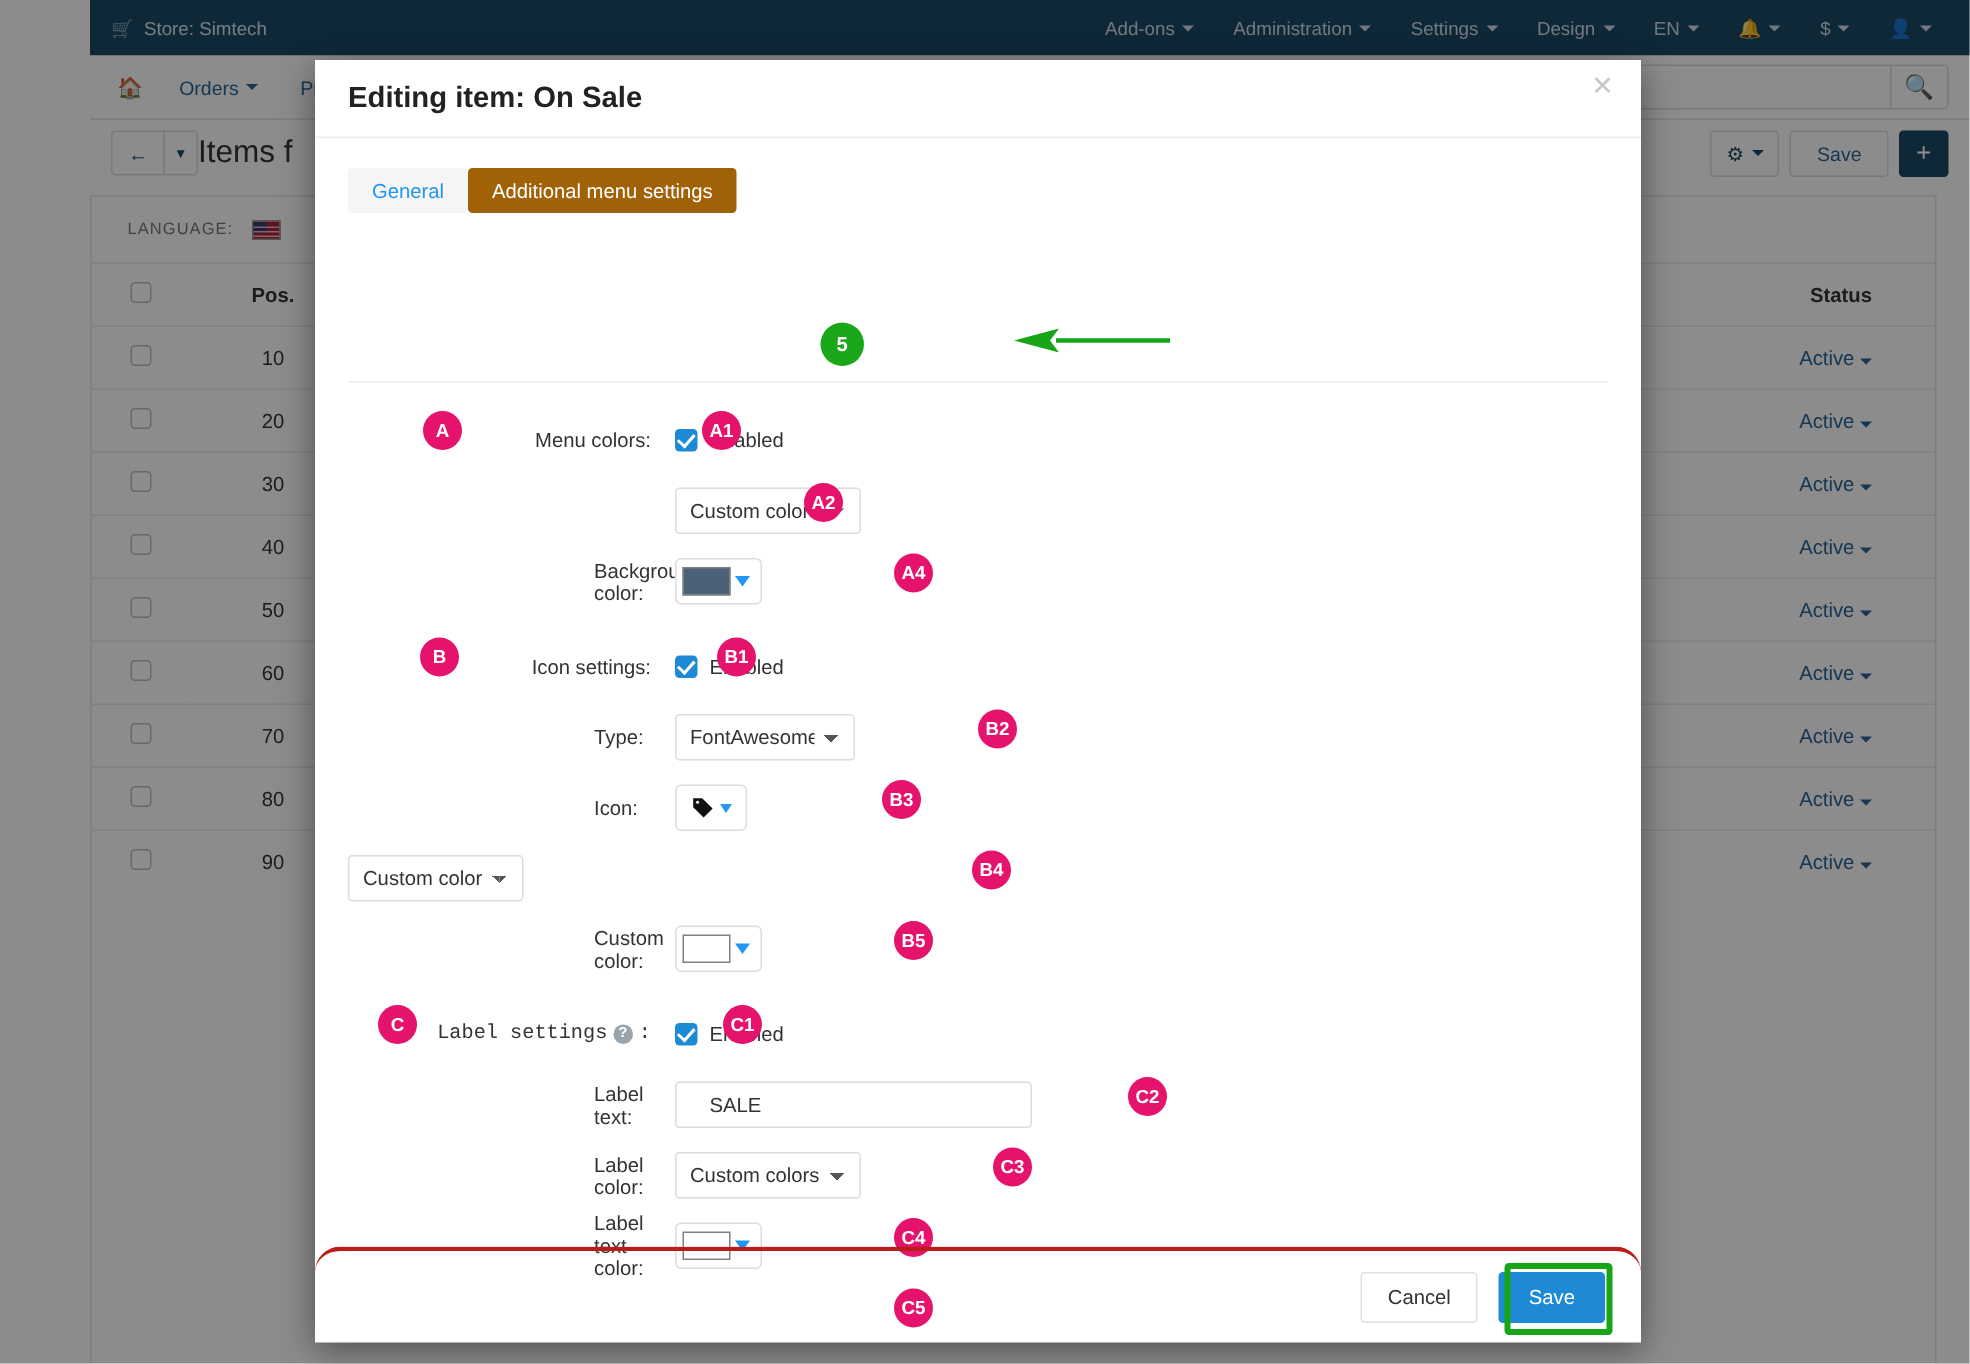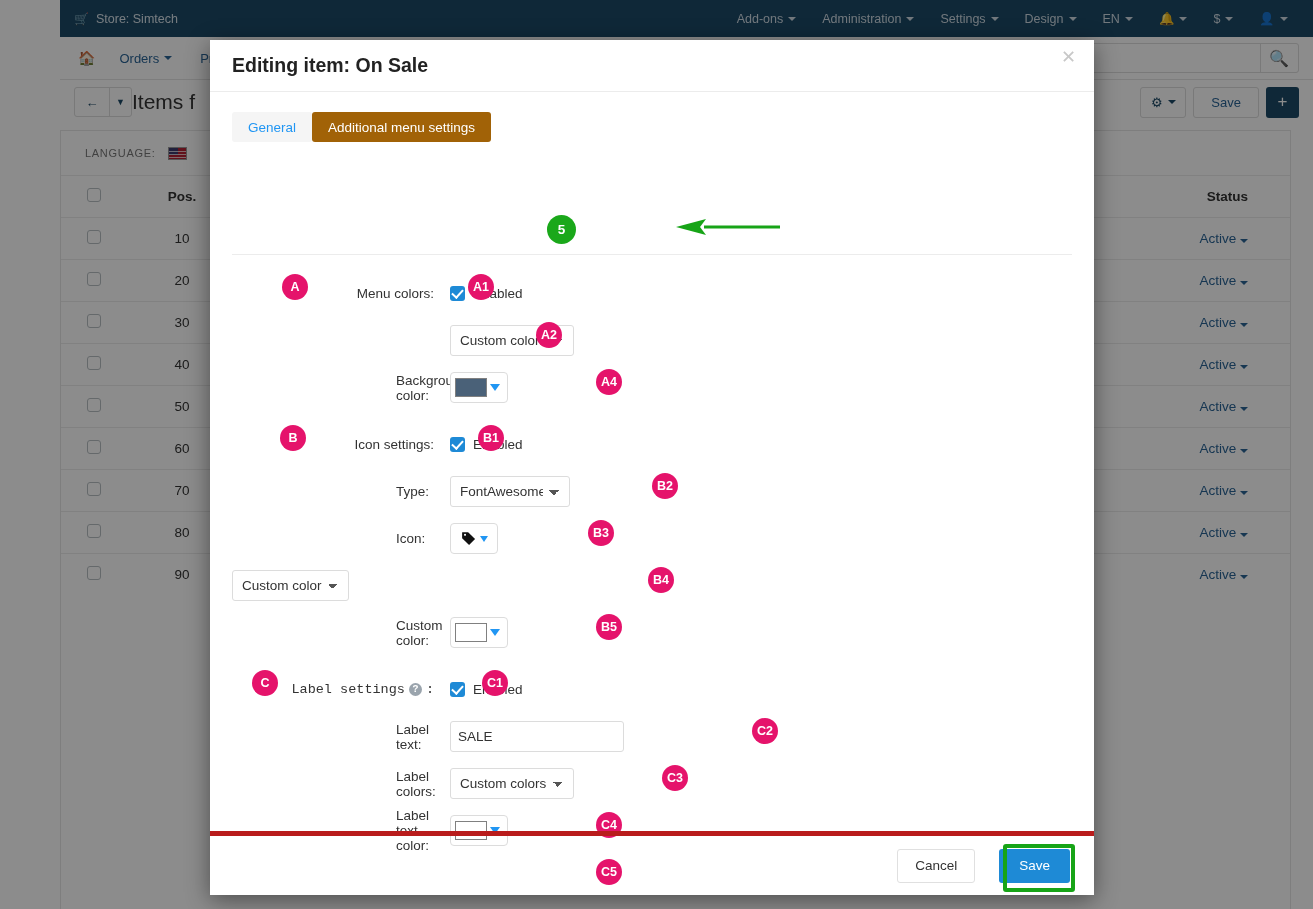--- a/index.html
+++ b/index.html
@@ -167,43 +167,43 @@
     width: 0; height: 0; border-left: 5px solid transparent; border-right: 5px solid transparent;
     border-top: 7px solid #2196f3;
   }
 
   .iconpick {
     height: 31px; width: 48px; border: 1px solid #dcdcdc; border-radius: 4px; background: #fff;
     display: flex; align-items: center; justify-content: center; gap: 4px;
   }
 
   input.txt {
-    height: 31px; width: 174px; border: 1px solid #dcdcdc; border-radius: 3px;
-    padding: 0 7px; font-family: "Liberation Sans", sans-serif; font-size: 13.5px; color: #333;
+    height: 31px; width: 238px; border: 1px solid #dcdcdc; border-radius: 3px;
+    padding: 0 22px; font-family: "Liberation Sans", sans-serif; font-size: 13.5px; color: #333;
     background: #fff;
   }
 
   .help-icon {
     width: 13px; height: 13px; border-radius: 50%; background: #9aa4ad; color: #fff;
     font-size: 10px; display: inline-flex; align-items: center; justify-content: center;
     margin: 0 1px; font-weight: bold;
   }
 
   
   .badge {
     position: absolute; width: 26px; height: 26px; border-radius: 50%;
     background: #e5136b; color: #fff; font-size: 12.5px; font-weight: bold;
     display: flex; align-items: center; justify-content: center;
   }
   .badge.big { width: 29px; height: 29px; font-size: 13.5px; }
   .badge.green { background: #1aa81a; }
 
   .modal-footer {
-    height: 64px; border-top: 5px solid #b91c1c; display: flex; align-items: center;
-    justify-content: flex-end; gap: 24px; padding: 0 24px; position: relative;
+    height: 64px; border-top: 3px solid #b91c1c; display: flex; align-items: center;
+    justify-content: flex-end; gap: 14px; padding: 0 24px; position: relative; border-radius: 17px;
   }
   .btn-cancel {
     height: 34px; padding: 0 17px; border: 1px solid #e0e0e0; border-radius: 3px;
     background: #fff; color: #333; font-size: 13.5px; display: flex; align-items: center;
   }
   .btn-save {
     height: 34px; padding: 0 20px; border-radius: 3px; background: #1e8ad6; color: #fff;
     font-size: 13.5px; display: flex; align-items: center; justify-content: center;
   }
   .save-highlight {
@@ -481,21 +481,21 @@
         <div class="badge" style="left:250px; top:4px;">C1</div>
       </div>
 
       <div class="frow">
         <div class="lbl-fld">Label text:</div>
         <input class="txt" type="text" value="SALE" style="">
         <div class="badge" style="left:520px; top:5px;">C2</div>
       </div>
 
       <div class="frow">
-        <div class="lbl-fld">Label colors:</div>
+        <div class="lbl-fld">Label color:</div>
         <select class="sel" style="width:124px;">
           <option>Custom colors</option>
         </select>
         <div class="badge" style="left:430px; top:5px;">C3</div>
       </div>
 
       <div class="frow">
         <div class="lbl-fld">Label text color:</div>
         <div class="colorpick">
           <span class="swatch" id="sw-c4" style="background: rgb(255, 255, 255);"></span>

